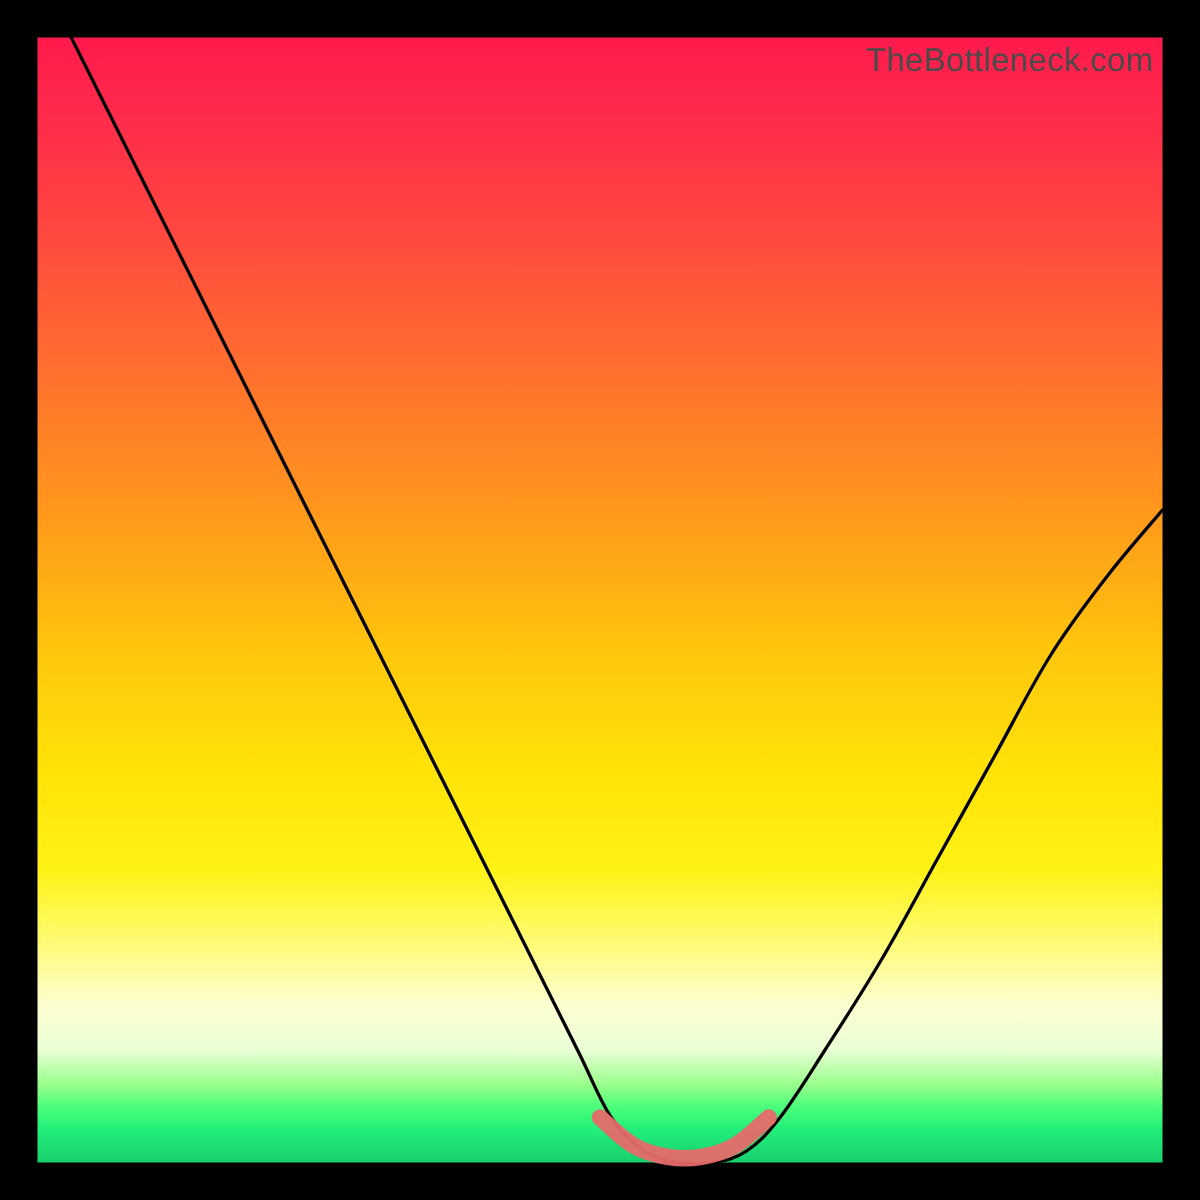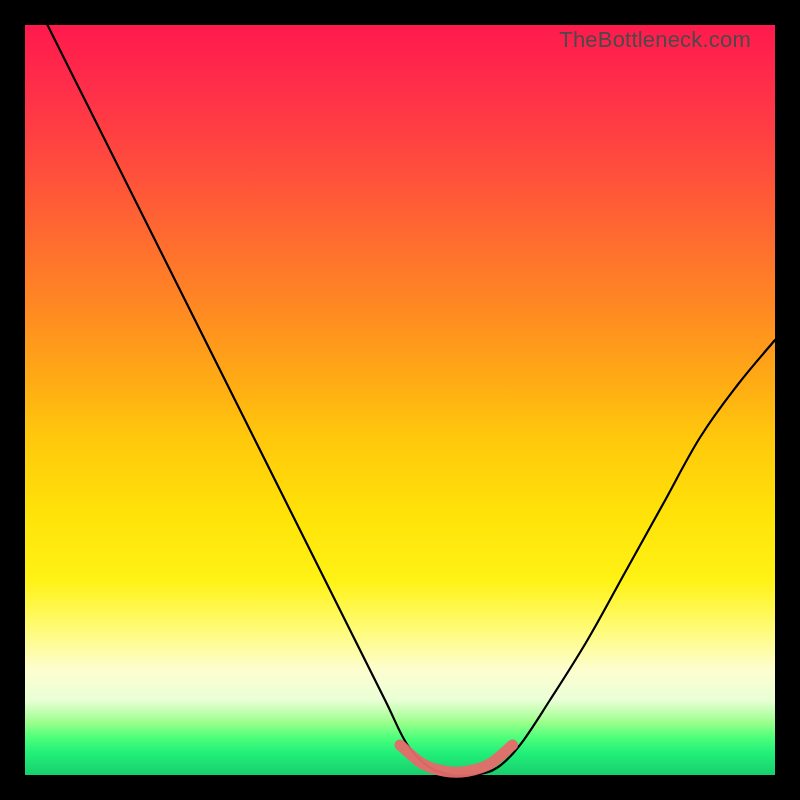--- a/index.html
+++ b/index.html
@@ -32,21 +32,21 @@
       #eaffd6 90%,
       #9bff8c 93%,
       #4dff7a 95%,
       #22f07a 97%,
       #17cf6d 100%
     );
   }
   .watermark {
     position: absolute;
     top: 2px;
-    right: 24px;
+    right: 6px;
     color: #4a4a4a;
     font-size: 22px;
     font-weight: 400;
     letter-spacing: 0.2px;
     user-select: none;
   }
   svg.curve {
     position: absolute;
     left: 0; top: 0;
     width: 750px; height: 750px;

